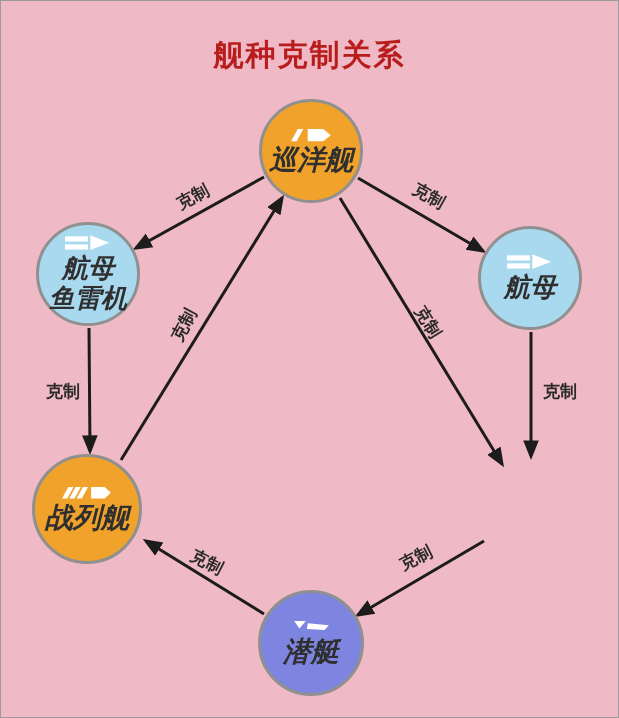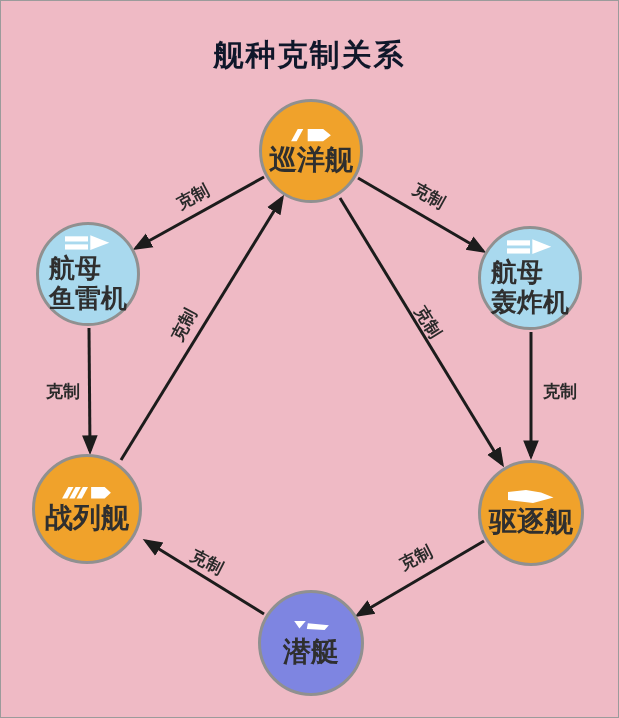--- a/index.html
+++ b/index.html
@@ -16,21 +16,21 @@
   .title {
     position: absolute;
     top: 34px;
     left: 0;
     right: 0;
     margin: 0;
     text-align: center;
     font-size: 30px;
     font-weight: bold;
     letter-spacing: 2px;
-    color: #0f172a;
+    color: #b91c1c;
   }
   svg.edges {
     position: absolute;
     left: 0;
     top: 0;
   }
   .edge-label {
     font-size: 17px;
     font-weight: bold;
     fill: #2A2A2A;
@@ -45,21 +45,22 @@
     flex-direction: column;
     align-items: center;
     justify-content: center;
   }
   .node-icon { line-height: 0; margin-bottom: 3px; }
   .node-icon svg polygon,
   .node-icon svg rect { fill: #FFFFFF; }
   .node-label {
     font-weight: bold;
     color: #2F2F2F;
-    text-align: left;
+    text-align: center;
+    font-style: italic;
   }
   .node-label.single { font-size: 28px; line-height: 1.05; }
   .node-label.multi  { font-size: 26px; line-height: 1.15; }
 </style>
 </head>
 <body>
 
 <div id="diagram" class="canvas" style="background: rgb(239, 186, 197); border-color: rgb(155, 155, 155);">
   <h1 class="title">舰种克制关系</h1>
 <svg class="edges" width="619" height="718" viewBox="0 0 619 718">
@@ -106,40 +107,31 @@
       </div>
     </div>
     <div class="node" style="left: 477px; top: 225px; width: 104px; height: 104px; background: rgb(169, 217, 238); border-color: rgb(144, 144, 144);">
       <span class="node-icon"><svg viewBox="0 0 80 30" width="46" height="17.3">
           <rect x="0" y="4" width="40" height="9"></rect>
           <rect x="0" y="18" width="40" height="9"></rect>
           <polygon points="44,2 77,15 44,28"></polygon>
         </svg></span>
       <div class="node-label multi" style="color: rgb(47, 47, 47);">
         <div>航母</div>
-        <div>轰炸机</div>
       </div>
     </div>
     <div class="node" style="left: 31px; top: 453px; width: 110px; height: 110px; background: rgb(240, 162, 43); border-color: rgb(144, 144, 144);">
       <span class="node-icon"><svg viewBox="0 0 96 26" width="50" height="13.5">
           <polygon points="12,2 22,2 10,24 0,24"></polygon>
           <polygon points="26,2 36,2 24,24 14,24"></polygon>
           <polygon points="40,2 50,2 38,24 28,24"></polygon>
           <polygon points="56,2 82,2 94,13 82,24 56,24"></polygon>
         </svg></span>
       <div class="node-label single" style="color: rgb(47, 47, 47);">
         <div>战列舰</div>
-      </div>
-    </div>
-    <div class="node" style="left: 477px; top: 459px; width: 106px; height: 106px; background: rgb(240, 162, 43); border-color: rgb(144, 144, 144);">
-      <span class="node-icon"><svg viewBox="0 0 96 30" width="48" height="15">
-          <polygon points="2,6 38,2 68,7 93,17 52,28 2,22"></polygon>
-        </svg></span>
-      <div class="node-label single" style="color: rgb(47, 47, 47);">
-        <div>驱逐舰</div>
       </div>
     </div>
     <div class="node" style="left: 257px; top: 589px; width: 106px; height: 106px; background: rgb(126, 133, 225); border-color: rgb(144, 144, 144);">
       <span class="node-icon"><svg viewBox="0 0 80 26" width="42" height="13.7">
           <polygon points="8,2 30,2 18,16"></polygon>
           <polygon points="34,6 74,10 66,19 32,17"></polygon>
         </svg></span>
       <div class="node-label single" style="color: rgb(47, 47, 47);">
         <div>潜艇</div>
       </div>

